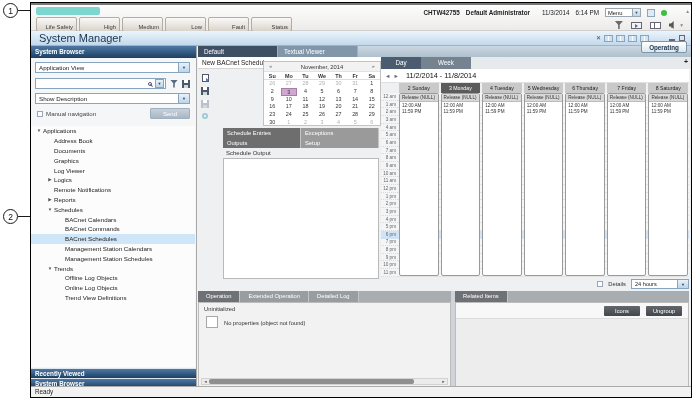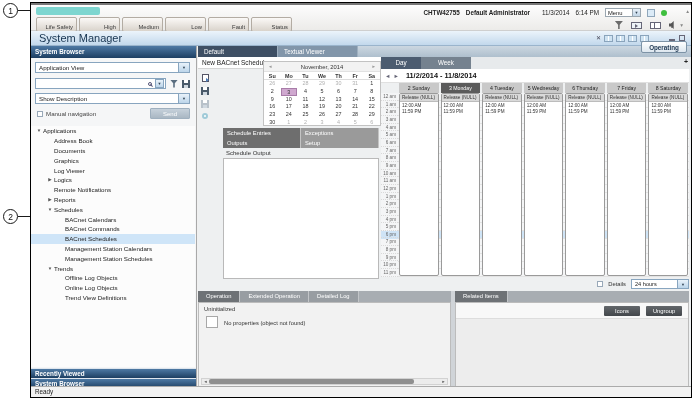--- a/index.html
+++ b/index.html
@@ -154,21 +154,21 @@
   
   .wk-strip { position:absolute; left:183px; top:11px; right:0; height:12px; background:#e7eaec; }
   .addicon { position:absolute; right:3px; top:12px; font-size:7px; color:#222; font-weight:bold; z-index:4; }
   .wtab { position:absolute; top:11px; height:12px; color:#fff; font-size:6.3px; text-align:center;
           line-height:12px; z-index:2; }
   #daytab { left:183px; width:40px; background:#4c5c70; }
   #weektab { left:223px; width:50px; background:#75828f; }
   .navrow { position:absolute; left:183px; right:2px; top:23px; height:14px; background:#fff;
             border-bottom:1px solid #e0e0e0; display:flex; align-items:center; gap:3px; padding-left:4px; }
   .navarr { font-size:5.5px; color:#667; }
-  .wrange { font-size:7.3px; font-weight:bold; color:#111; margin-left:4px; }
+  .wrange { font-size:7.3px; font-weight:normal; color:#111; margin-left:4px; }
   .headsrow { position:absolute; left:183px; right:2px; top:37px; height:10px; display:flex; }
   .hgut { width:17px; }
   #wk-heads { flex:1; display:grid; grid-template-columns:repeat(7,1fr); gap:2px; padding:0 1px; }
   .whead { background:#c9c9c9; font-size:5.2px; color:#222; text-align:center; line-height:10px;
            overflow:hidden; white-space:nowrap; }
   .whead.sel { background:#5b5b5b; color:#fff; }
   .wk-grid { position:absolute; left:183px; right:2px; top:47px; height:184px; display:flex; background:#f4f5f6; }
   .nowline { position:absolute; left:0; right:0; height:7.7px; z-index:0; }
   #wk-gutter { width:17px; position:relative; z-index:1; }
   .trowg { height:7.666px; font-size:4.6px; color:#666; text-align:right; padding-right:2px;

